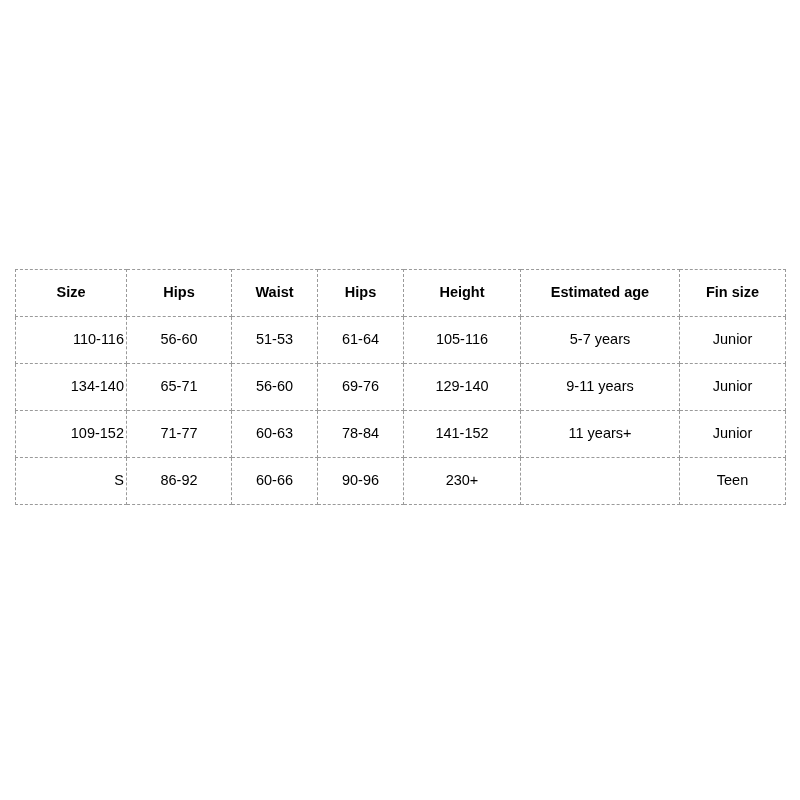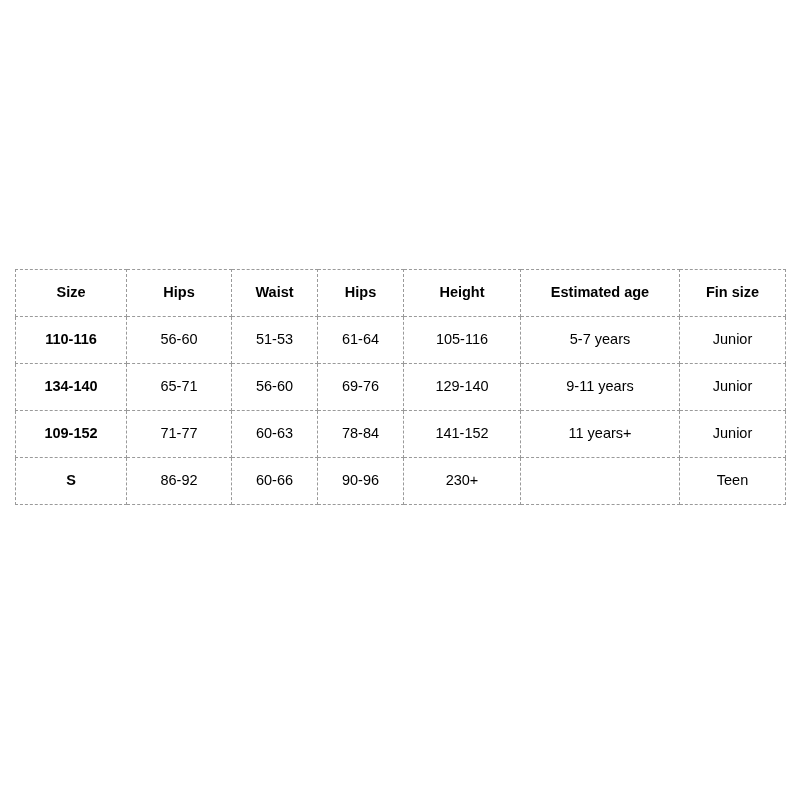--- a/index.html
+++ b/index.html
@@ -38,21 +38,22 @@
     height: 46px;
     padding: 0 2px;
     line-height: 1.1;
     white-space: nowrap;
   }
   table.size-table tr.header-row td {
     font-weight: bold;
     font-size: 14.5px;
   }
   table.size-table tr td.first-col {
-    font-weight: bold;
+    font-weight: normal;
+    text-align: right;
   }
   
   col.c0 { width: 111px; }
   col.c1 { width: 105px; }
   col.c2 { width: 86px; }
   col.c3 { width: 86px; }
   col.c4 { width: 117px; }
   col.c5 { width: 159px; }
   col.c6 { width: 106px; }
 </style>

